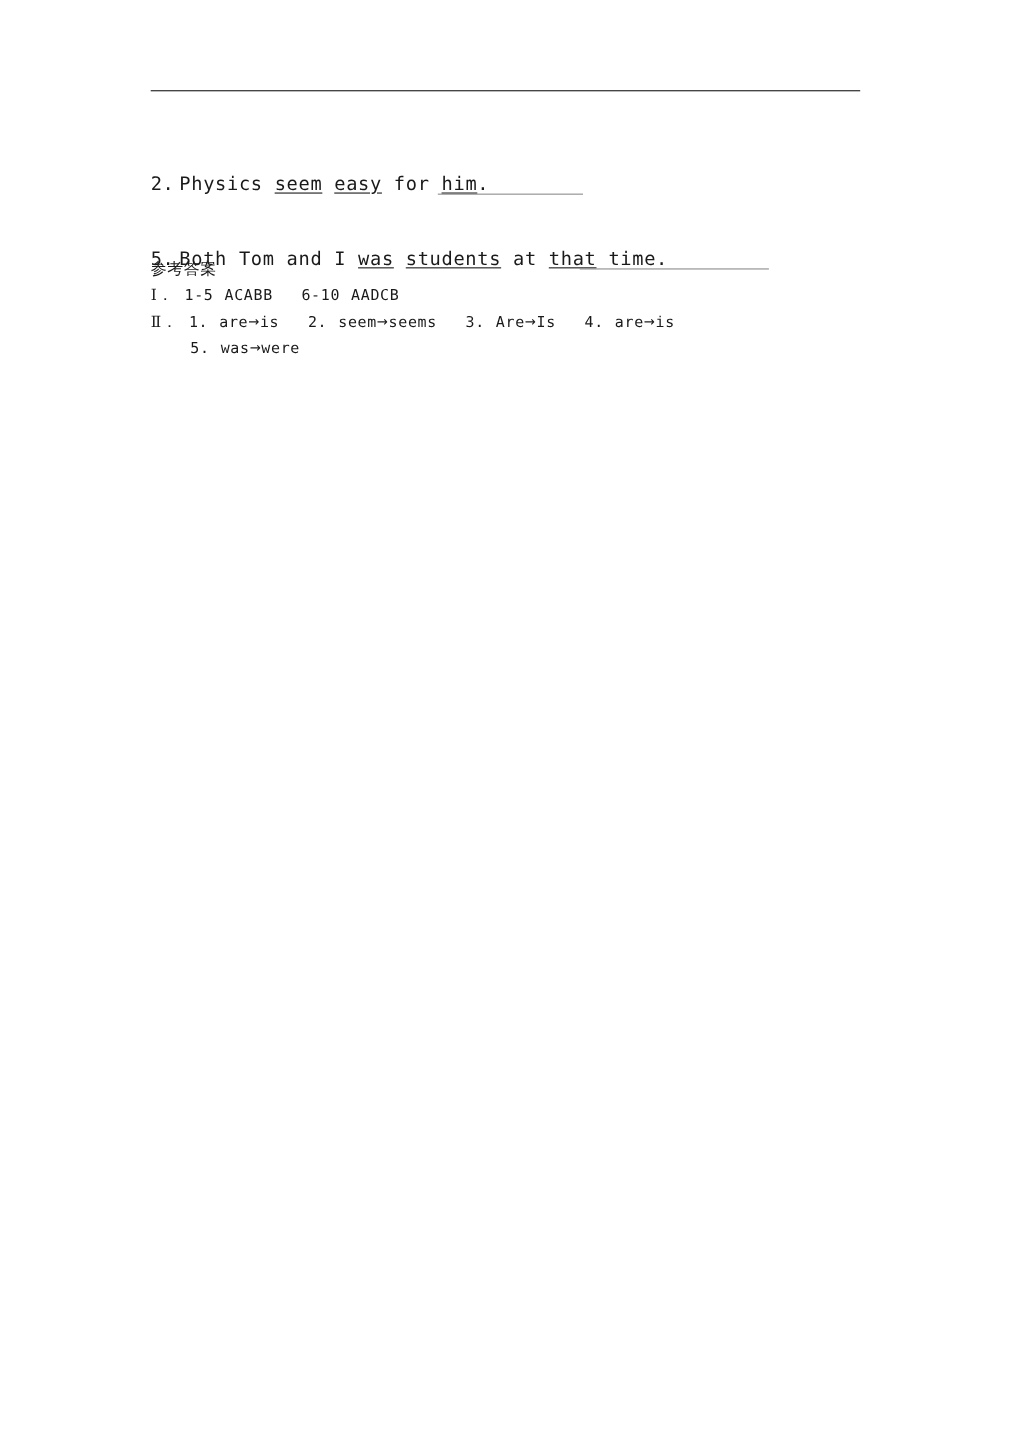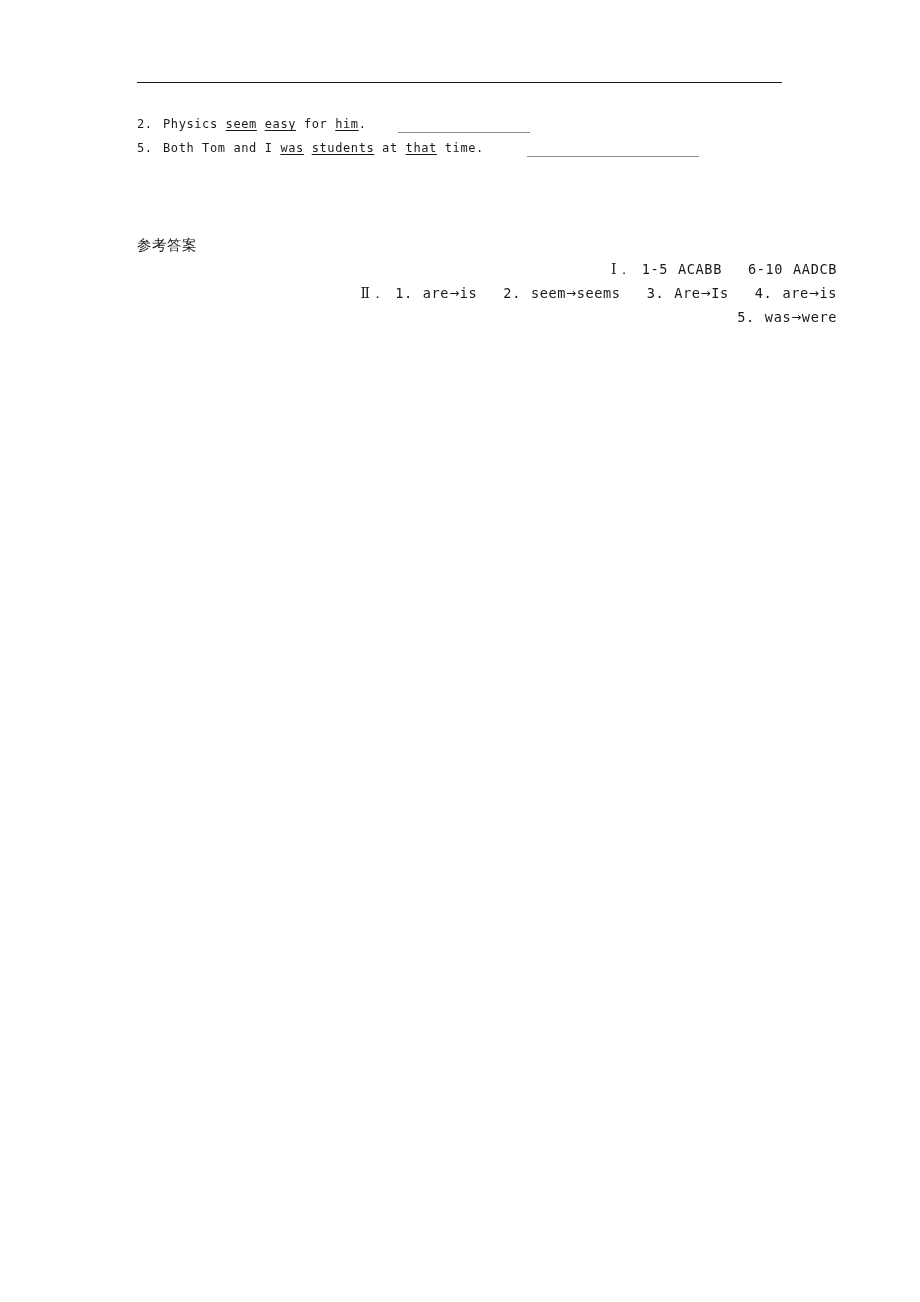--- a/index.html
+++ b/index.html
@@ -38,23 +38,24 @@
   .exercises {
     position: absolute;
     left: 137px;
     top: 112px;
     width: 700px;
   }
   .ex-line {
     position: relative;
     height: 24px;
     line-height: 24px;
-    font-size: 12px;
+    font-size: 17px;
     letter-spacing: 0.6px;
     white-space: nowrap;
+    margin-top: 44px;
   }
   .num {
     display: inline-block;
     width: 26px;
   }
   .ul {
     text-decoration: underline;
     text-underline-offset: 2px;
   }
   .blank {
@@ -83,21 +84,20 @@
     font-family: Liberation Sans, sans-serif;
     letter-spacing: 0.5px;
     white-space: nowrap;
   }
   .ans-line {
     height: 24px;
     line-height: 24px;
     font-size: 13.6px;
     letter-spacing: 0.6px;
     white-space: nowrap;
-    text-align: right;
   }
   .roman {
     font-family: "DejaVu Serif", "Liberation Serif", serif;
     font-size: 14px;
   }
   .ans-indent {
     padding-left: 36px;
   }
   .gap-sm { display: inline-block; width: 10px; }
   .gap-lg { display: inline-block; width: 26px; }

